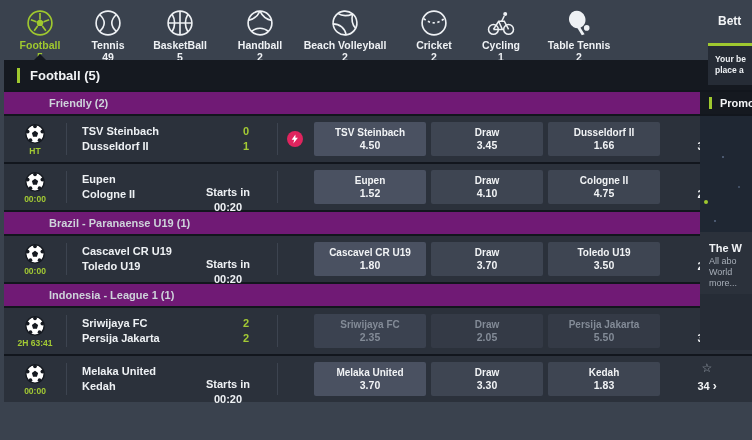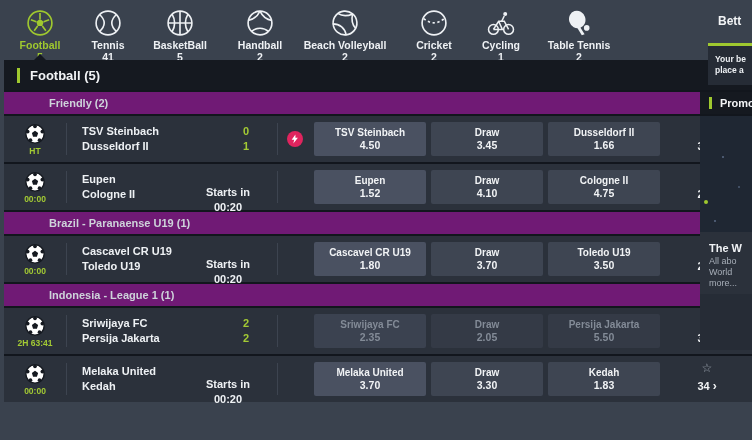--- a/index.html
+++ b/index.html
@@ -87,21 +87,21 @@
     <span class="cnt">5</span>
   </div>
   <div class="nav-item w-tennis">
     <span class="ico">
       <svg width="28" height="28" viewBox="0 0 24 24" fill="none" stroke="currentColor" stroke-width="1.4">
         <circle cx="12" cy="12" r="10.2"></circle>
         <path d="M4.5 4.5 Q13 12 4.5 19.5 M19.5 4.5 Q11 12 19.5 19.5"></path>
       </svg>
     </span>
     <span class="lbl">Tennis</span>
-    <span class="cnt">41</span>
+    <span class="cnt">49</span>
   </div>
   <div class="nav-item w-basket">
     <span class="ico">
       <svg width="28" height="28" viewBox="0 0 24 24" fill="none" stroke="currentColor" stroke-width="1.4">
         <circle cx="12" cy="12" r="10.2"></circle>
         <path d="M12 1.8v20.4 M1.8 12h20.4 M5.2 4.4 Q9.6 12 5.2 19.6 M18.8 4.4 Q14.4 12 18.8 19.6"></path>
       </svg>
     </span>
     <span class="lbl">BasketBall</span>
     <span class="cnt">5</span>

